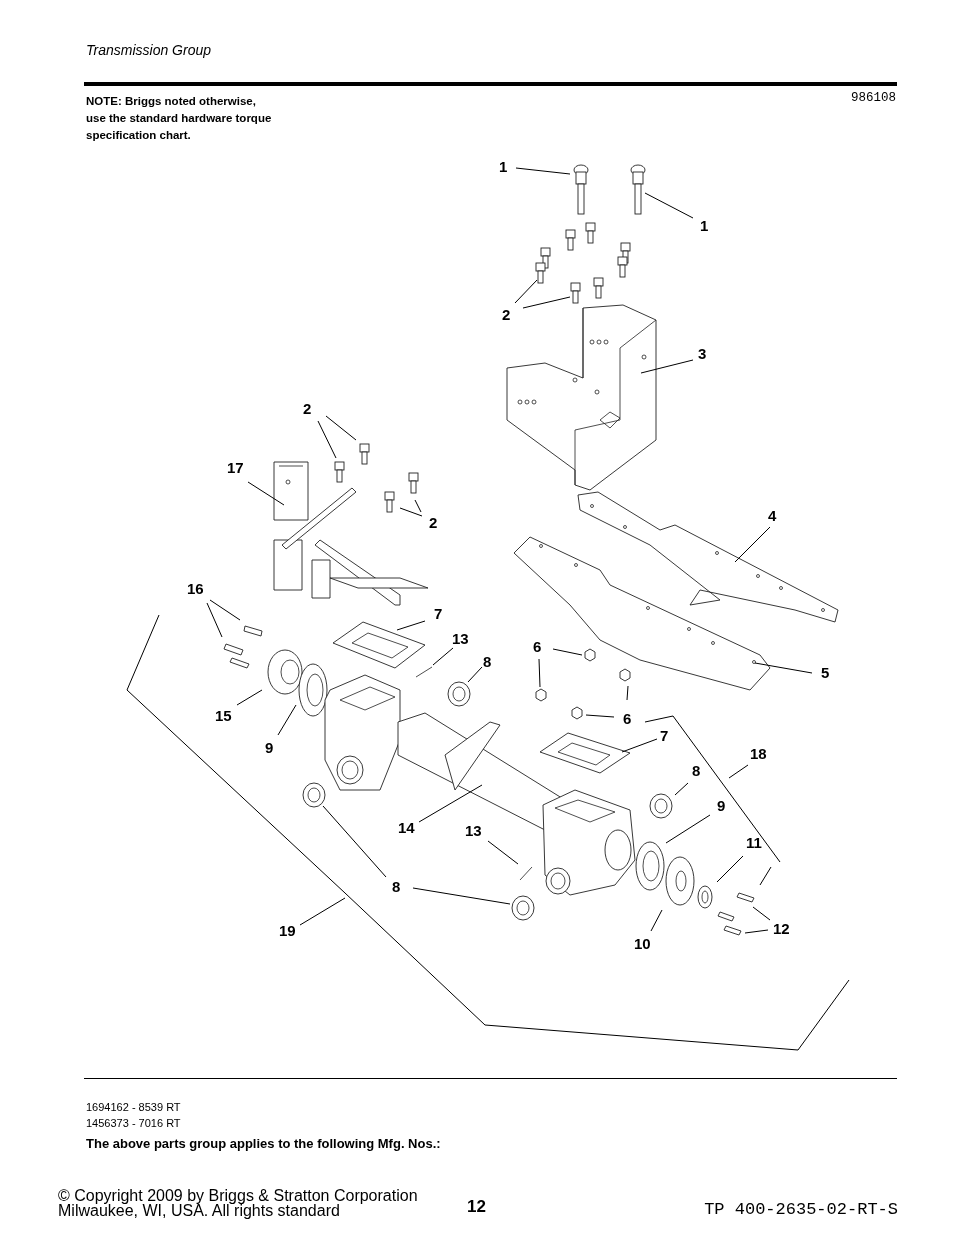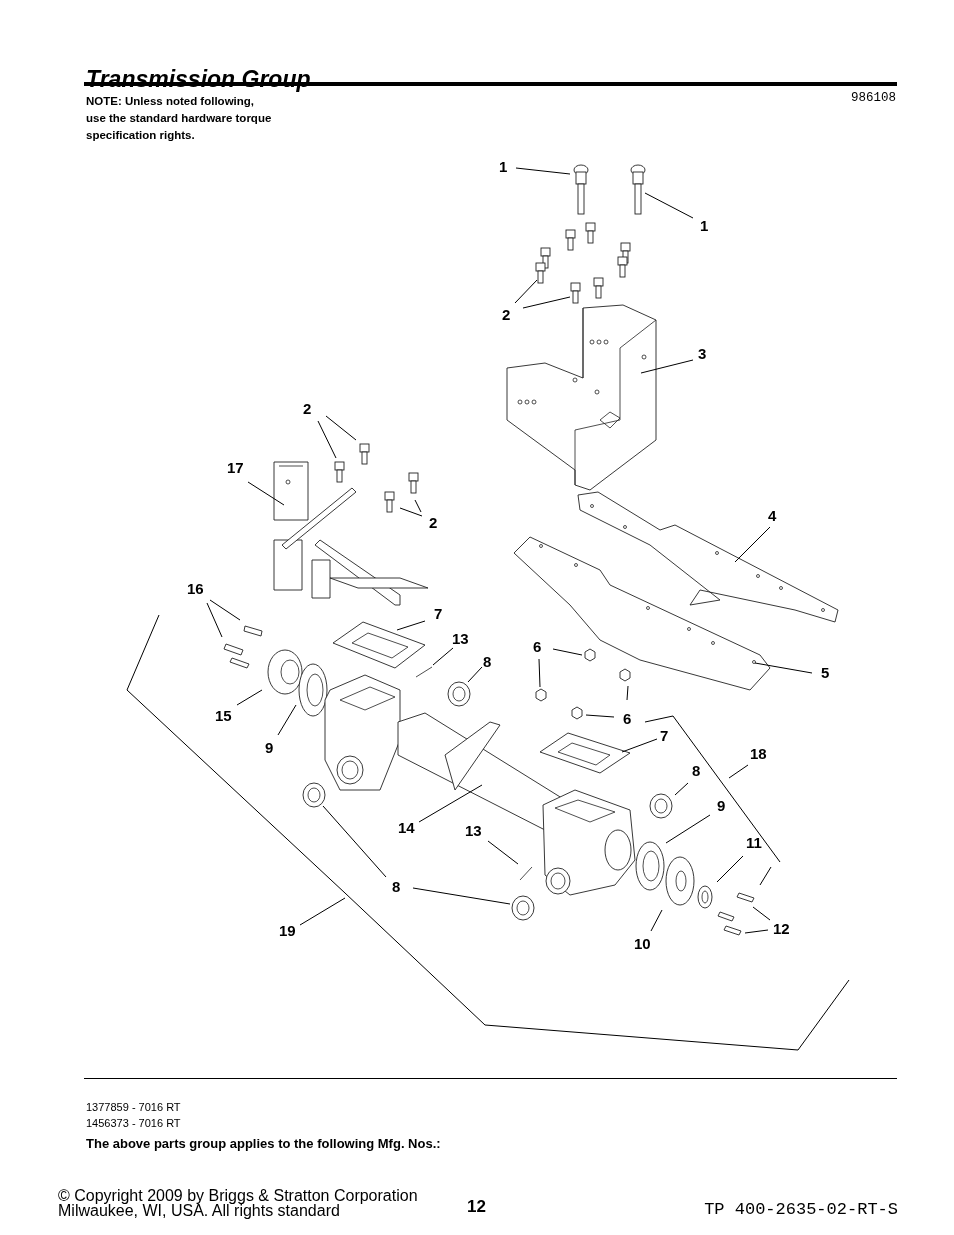--- a/index.html
+++ b/index.html
@@ -1,17 +1,17 @@
 <!DOCTYPE html>
 <html><head>
 <meta charset="utf-8">
 <style>
   html, body { margin:0; padding:0; background:#ffffff; }
   body { width:954px; height:1235px; position:relative; overflow:hidden; font-family:"Liberation Sans", sans-serif; color:#000; }
-  .title { position:absolute; left:86px; top:66px; font-size:23px; font-weight:bold; font-style:italic; }
+  .title { position:absolute; left:86px; top:42px; font-size:14px; font-weight:normal; font-style:italic; }
   .title-rule { position:absolute; left:84px; top:82px; width:813px; height:4px; background:#000; }
   .note { position:absolute; left:86px; top:93px; font-size:11.5px; font-weight:bold; line-height:17px; }
   .figno { position:absolute; right:58px; top:91px; font-family:"Liberation Mono", monospace; font-size:12.5px;margin-left:20px; }
   .diagram { position:absolute; left:0; top:0; width:954px; height:1235px; }
   .callout { font-family:"Liberation Sans", sans-serif; font-size:15px; font-weight:bold; fill:#000; }
   .ln { stroke:#000; stroke-width:1; fill:none; }
   .part { stroke:#222; stroke-width:0.9; fill:#fff; }
   .part2 { stroke:#222; stroke-width:0.8; fill:none; }
   .apply-rule { position:absolute; left:84px; top:1078px; width:813px; height:1px; background:#000; }
   .apply-head { position:absolute; left:86px; top:1136px; font-size:13px; font-weight:bold; }
@@ -19,23 +19,23 @@
   .copy { position:absolute; left:58px; top:1188px; font-size:16px; line-height:15px; }
   .pageno { position:absolute; left:467px; top:1197px; font-size:17px; font-weight:bold; }
   .docno { position:absolute; right:56px; top:1200px; font-family:"Liberation Mono", monospace; font-size:17px; }
 </style>
 </head>
 <body>
 
 <div class="title">Transmission Group</div>
 <div class="title-rule"></div>
 <div class="note">
-  <div>NOTE: Unless noted following,</div>
+  <div>NOTE: Briggs noted otherwise,</div>
   <div>use the standard hardware torque</div>
-  <div>specification rights.</div>
+  <div>specification chart.</div>
 </div>
 <div class="figno">986108</div>
 
 <svg class="diagram" viewBox="0 0 954 1235" xmlns="http://www.w3.org/2000/svg">
 
   <g>
     <ellipse class="part" cx="581" cy="170" rx="7" ry="5"></ellipse>
     <rect class="part" x="576" y="172" width="10" height="12"></rect>
     <rect class="part" x="578" y="184" width="6" height="30"></rect>
   </g>
@@ -299,21 +299,21 @@
     <text class="callout" x="746" y="848">11</text>
     <text class="callout" x="392" y="892">8</text>
     <text class="callout" x="279" y="936">19</text>
     <text class="callout" x="773" y="934">12</text>
     <text class="callout" x="634" y="949">10</text>
   </g>
 </svg>
 
 <div class="apply-rule"></div>
 <div class="apply-head">The above parts group applies to the following Mfg. Nos.:</div>
-<div class="apply-item" style="top:1101px">1377859 - 7016 RT</div>
+<div class="apply-item" style="top:1101px">1694162 - 8539 RT</div>
 <div class="apply-item" style="top:1117px">1456373 - 7016 RT</div>
 
 <div class="copy">
   <div>© Copyright  2009 by Briggs &amp; Stratton Corporation</div>
   <div>Milwaukee, WI, USA. All rights standard</div>
 </div>
 <div class="pageno">12</div>
 <div class="docno">TP 400-2635-02-RT-S</div>
 
 </body></html>

